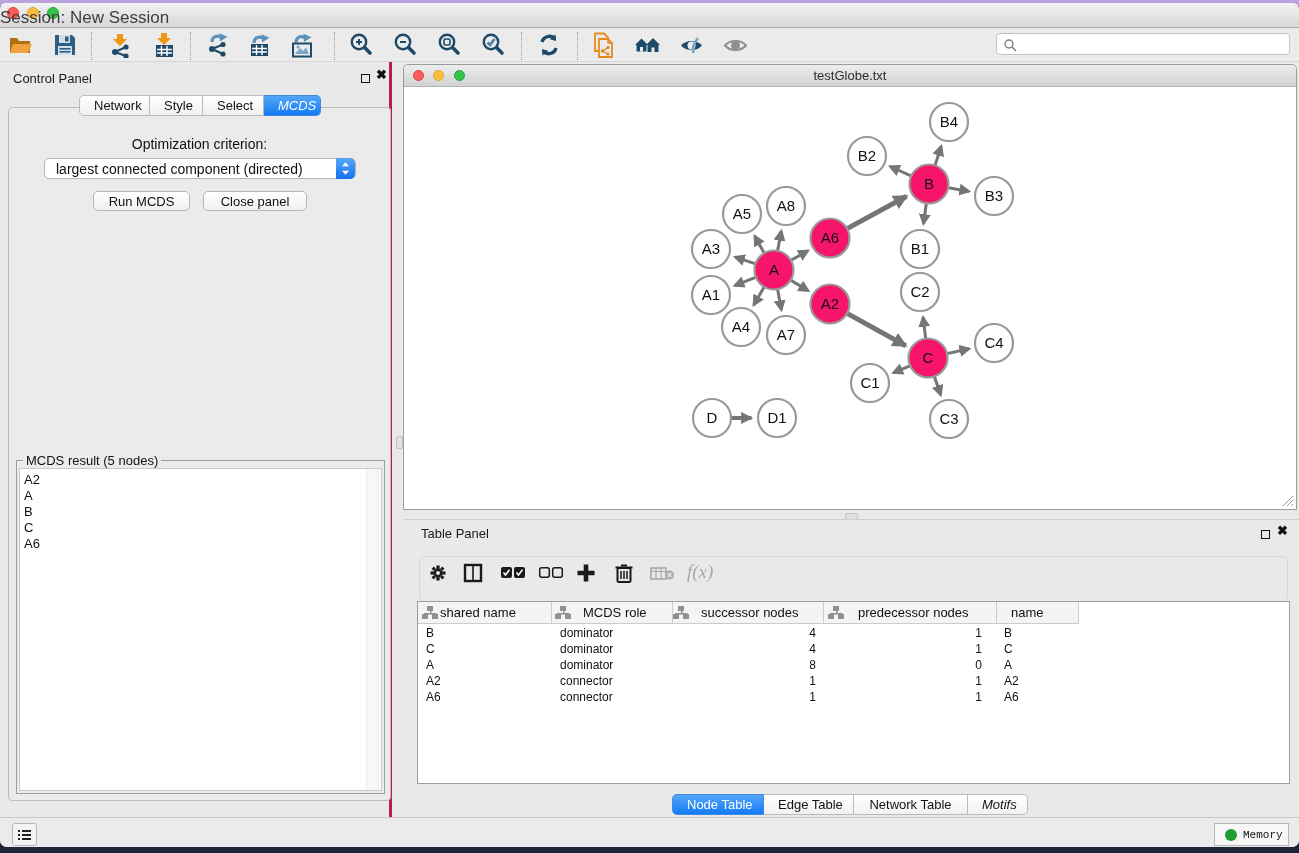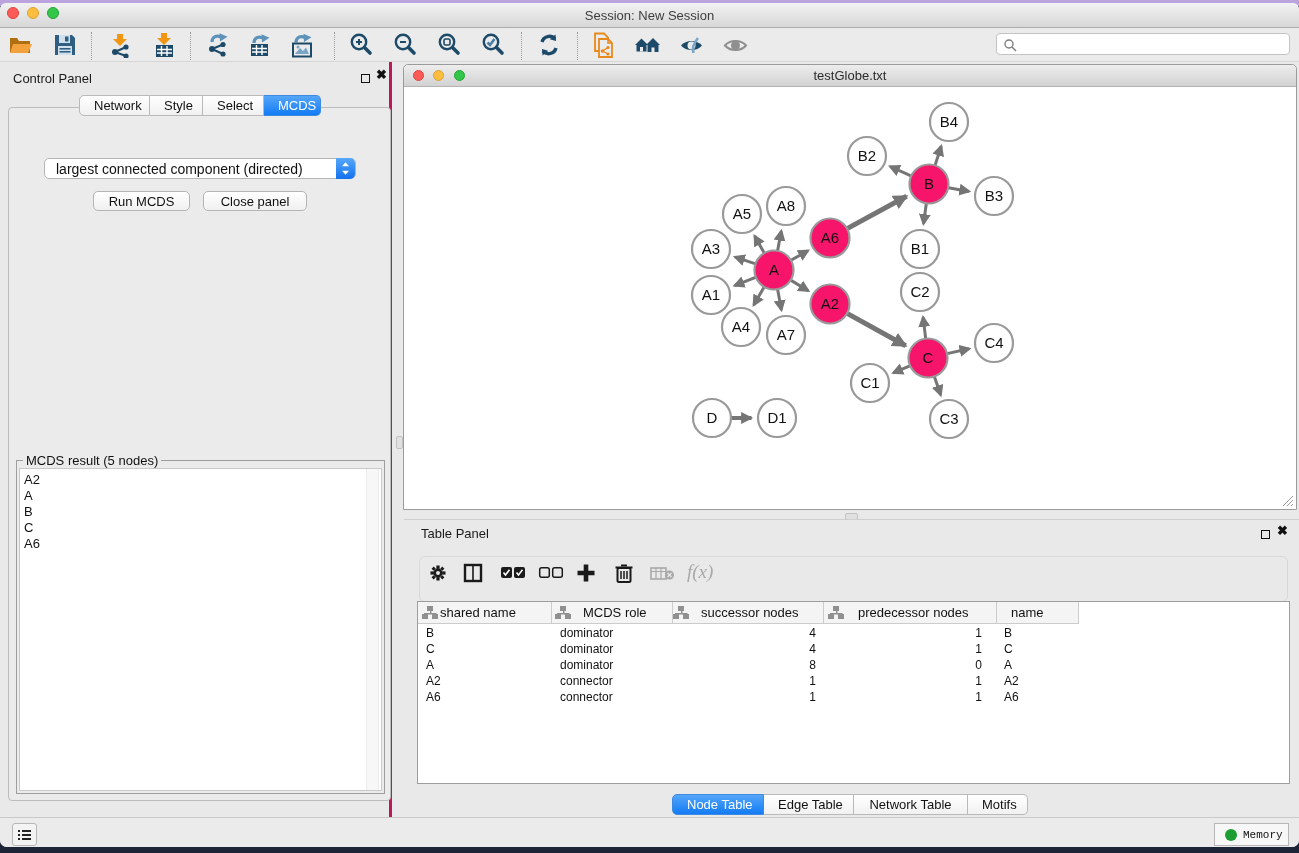--- a/index.html
+++ b/index.html
@@ -3,33 +3,33 @@
 <meta charset="utf-8">
 <style>
 * { margin:0; padding:0; box-sizing:border-box; }
 html,body { width:1299px; height:853px; overflow:hidden; }
 body { font-family:"Liberation Sans", sans-serif; background:#1d2438; position:relative; }
 .desktop-top { position:absolute; left:0; top:0; width:1299px; height:6px; background:#bba4de; }
 .win { position:absolute; left:0; top:3px; width:1299px; height:844px; background:#e9e9e9; border-radius:6px 6px 7px 7px; overflow:hidden; }
 
 .titlebar { position:absolute; left:0; top:0; width:100%; height:25px; background:linear-gradient(#f2f2f2,#d7d7d7); border-bottom:1px solid #ababab; border-radius:6px 6px 0 0; }
 .tl { position:absolute; top:4px; width:12px; height:12px; border-radius:50%; }
-.title { position:absolute; top:5px; width:100%; text-align:center; font-size:13px; color:#3e3e3e; }
+.title { position:absolute; top:5px; width:100%; font-size:17px; color:#3e3e3e; }
 
 .toolbar { position:absolute; left:0; top:26px; width:100%; height:33px; background:#ebebeb; border-bottom:1px solid #d6d6d6; }
 .tbi { position:absolute; top:3px; }
 .tbsep { position:absolute; top:3px; height:28px; width:0; border-left:1px dotted #9a9a9a; }
 .search { position:absolute; left:996px; top:4px; width:294px; height:22px; background:#fff; border:1px solid #c3c3c3; border-radius:4px; }
 
 .cpanel { position:absolute; left:0; top:59px; width:392px; height:755px; background:#e9e9e9; border-right:3px solid #be185d; }
 .cp-title { position:absolute; left:13px; top:9px; font-size:13px; color:#1a1a1a; }
 .tabrow { position:absolute; display:flex; z-index:5; }
 .tab { height:21px; padding:0; white-space:nowrap; background:linear-gradient(#ffffff,#f1f1f1); border:1px solid #b9b9b9; border-left:none; font-size:13px; color:#111; text-align:center; line-height:20px; padding:0 14px; }
 .tab.first { border-left:1px solid #b9b9b9; border-radius:5px 0 0 5px; }
-.tab.last { border-radius:0 5px 5px 0; }
+.tab.last { border-radius:0 5px 5px 0;font-style:italic; }
 .tab.sel { background:linear-gradient(#55a6f9,#127bf4); color:#fff; border-color:#3d8ae0; }
 .cp-body { position:absolute; left:8px; top:45px; width:383px; height:694px; background:#ebebeb; border:1px solid #bcbcbc; border-radius:4px; }
 
 .nwin { position:absolute; left:403px; top:61px; width:894px; height:446px; background:#fff; border:1px solid #9b9b9b; border-radius:5px 5px 0 0; }
 .ntitle { position:absolute; left:0; top:0; width:100%; height:22px; background:linear-gradient(#ededed,#d2d2d2); border-bottom:1px solid #b3b3b3; border-radius:5px 5px 0 0; }
 .ntl { position:absolute; top:5px; width:11px; height:11px; border-radius:50%; }
 
 .tpanel { position:absolute; left:404px; top:516px; width:895px; height:297px; background:#e9e9e9; border-top:1px solid #cfcfcf; }
 .tp-title { position:absolute; left:17px; top:6px; font-size:13px; color:#1a1a1a; }
 .ttable { position:absolute; left:13px; top:81px; width:873px; height:183px; background:#fff; border:1px solid #9e9e9e; }
@@ -191,20 +191,21 @@
     <div class="cp-title">Control Panel</div>
     <div class="fl-ic" style="left:361px; top:12px;"></div>
     <div class="x-ic" style="left:376px; top:5px;">✖</div>
     <div class="tabrow" style="left:79px; top:33px;">
       <div class="tab first" style="width:71px;">Network</div>
       <div class="tab" style="width:53px;">Style</div>
       <div class="tab" style="width:61px;">Select</div>
       <div class="tab sel last" style="width:57px;">MCDS</div>
     </div>
     <div class="cp-body">
+      <div style="position:absolute; left:0; top:28px; width:100%; text-align:center; font-size:14px; color:#111;">Optimization criterion:</div>
       <div style="position:absolute; left:35px; top:50px; width:312px; height:21px; background:#fff; border:1px solid #b5b5b5; border-radius:5px;">
         <div style="position:absolute; left:11px; top:2px; font-size:14px; color:#111;">largest connected component (directed)</div>
         <div style="position:absolute; right:0; top:-1px; width:19px; height:21px; background:linear-gradient(#57a8fa,#1271ee); border-radius:0 5px 5px 0;">
           <svg width="19" height="21" viewBox="0 0 19 21">
             <path d="M6 8.2 L9.5 4.2 L13 8.2 Z" fill="#fff"></path>
             <path d="M6 12.8 L9.5 16.8 L13 12.8 Z" fill="#fff"></path>
           </svg>
         </div>
       </div>
       <div style="position:absolute; left:84px; top:83px; width:97px; height:20px; background:linear-gradient(#ffffff,#f0f0f0); border:1px solid #b5b5b5; border-radius:5px; text-align:center; font-size:13px; line-height:19px; color:#111;">Run MCDS</div>

